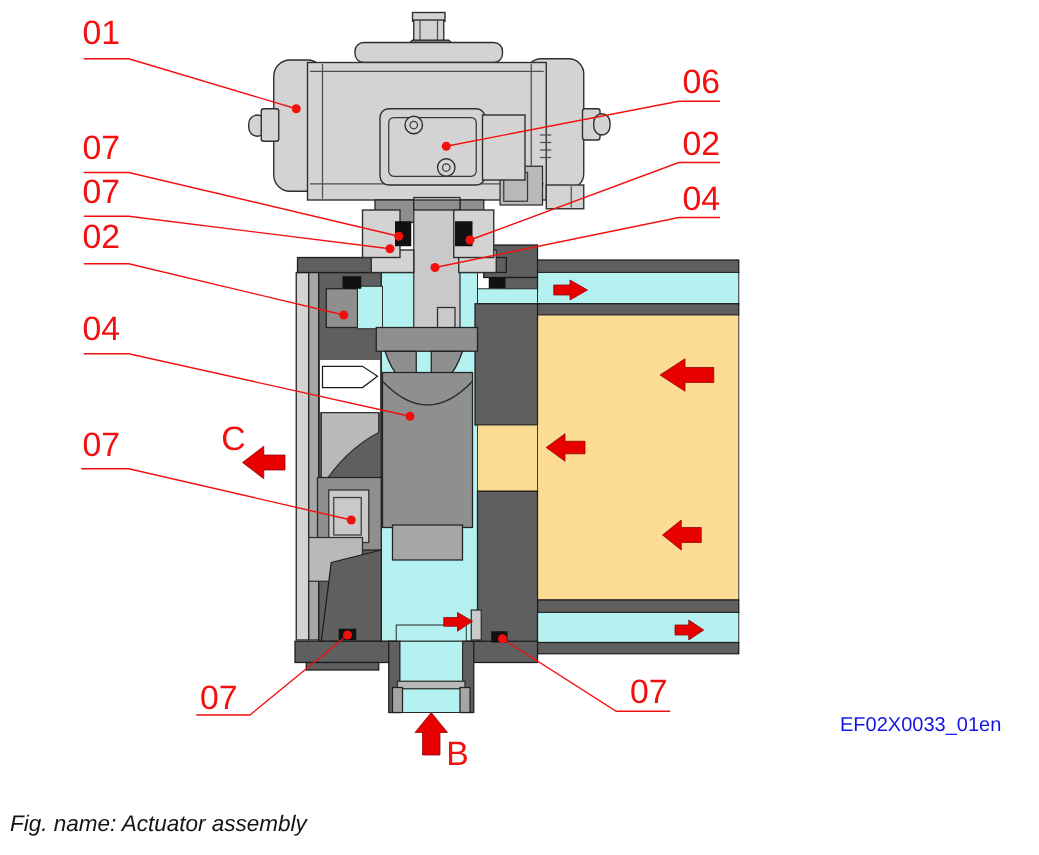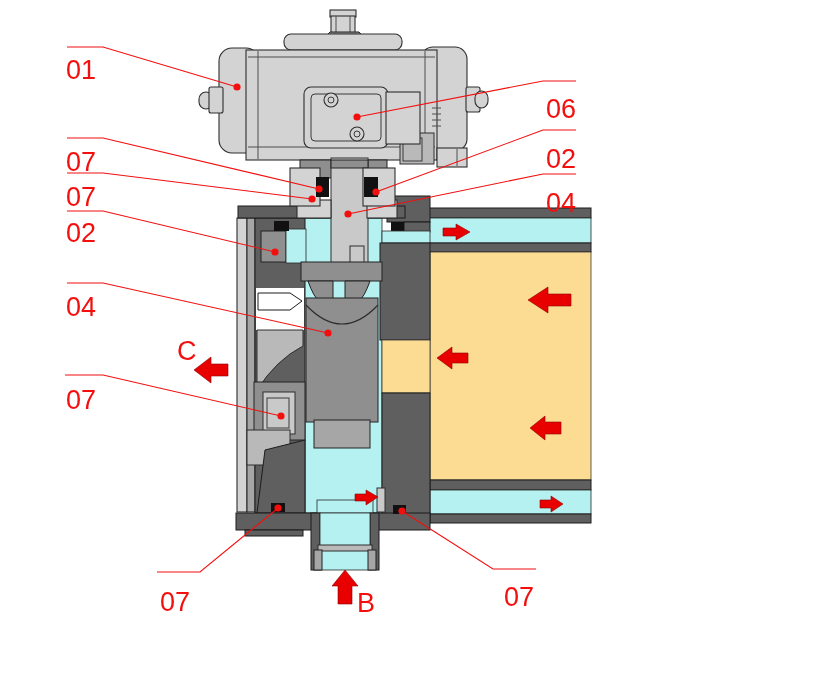--- a/index.html
+++ b/index.html
@@ -1,20 +1,20 @@
 <!DOCTYPE html>
 <html style="--label-red: #f40f0f; --arrow-red: #e80000; --code-blue: #1414e6; --caption-black: #141414; --flow-cyan: #b5f1f1; --medium-tan: #fbdc92; --body-dark: #5f5f5f; --body-mid: #8f8f8f; --body-mid2: #a6a6a6; --body-light: #d3d3d3; --body-light2: #b9b9b9; --stem-gray: #c9c9c9; --seal-black: #111111;"><head>
 <meta charset="utf-8">
 <style>
   html,body{margin:0;padding:0;background:#ffffff;}
   #stage{position:relative;width:831px;height:684px;background:#ffffff;overflow:hidden;
          font-family:"Liberation Sans",sans-serif;}
   #diagram{position:absolute;left:0;top:0;}
   .callout{position:absolute;font-size:27px;line-height:1;color:var(--label-red);
-           font-family:"Liberation Sans",sans-serif;white-space:nowrap;margin-top:44px;}
+           font-family:"Liberation Sans",sans-serif;white-space:nowrap;}
   .flowletter{position:absolute;font-size:27px;line-height:1;color:var(--label-red);
            font-family:"Liberation Sans",sans-serif;}
   .figcode{position:absolute;left:672px;top:572px;font-size:16px;color:var(--code-blue);
            font-family:"Liberation Sans",sans-serif;}
   .caption{position:absolute;left:8px;top:649px;font-size:18px;font-style:italic;
            color:var(--caption-black);font-family:"Liberation Sans",sans-serif;}
   
   .lt {fill:var(--body-light); stroke:#2e2e2e; stroke-width:1.1;}
   .lt2{fill:var(--body-light2);stroke:#2e2e2e; stroke-width:1;}
   .st {fill:var(--stem-gray);  stroke:#2e2e2e; stroke-width:1;}
@@ -190,14 +190,16 @@
   <div class="callout" style="left:66px;top:343px;">07</div>
   <div class="callout" style="left:160px;top:545px;">07</div>
   <div class="callout" style="left:546px;top:52px;">06</div>
   <div class="callout" style="left:546px;top:102px;">02</div>
   <div class="callout" style="left:546px;top:146px;">04</div>
   <div class="callout" style="left:504px;top:540px;">07</div>
 
   <div class="flowletter" style="left:177px;top:338px;">C</div>
   <div class="flowletter" style="left:357px;top:590px;">B</div>
 
+  <div class="figcode">EF02X0033_01en</div>
+  <div class="caption">Fig. name: Actuator assembly</div>
 
 </div>
 
 </body></html>

